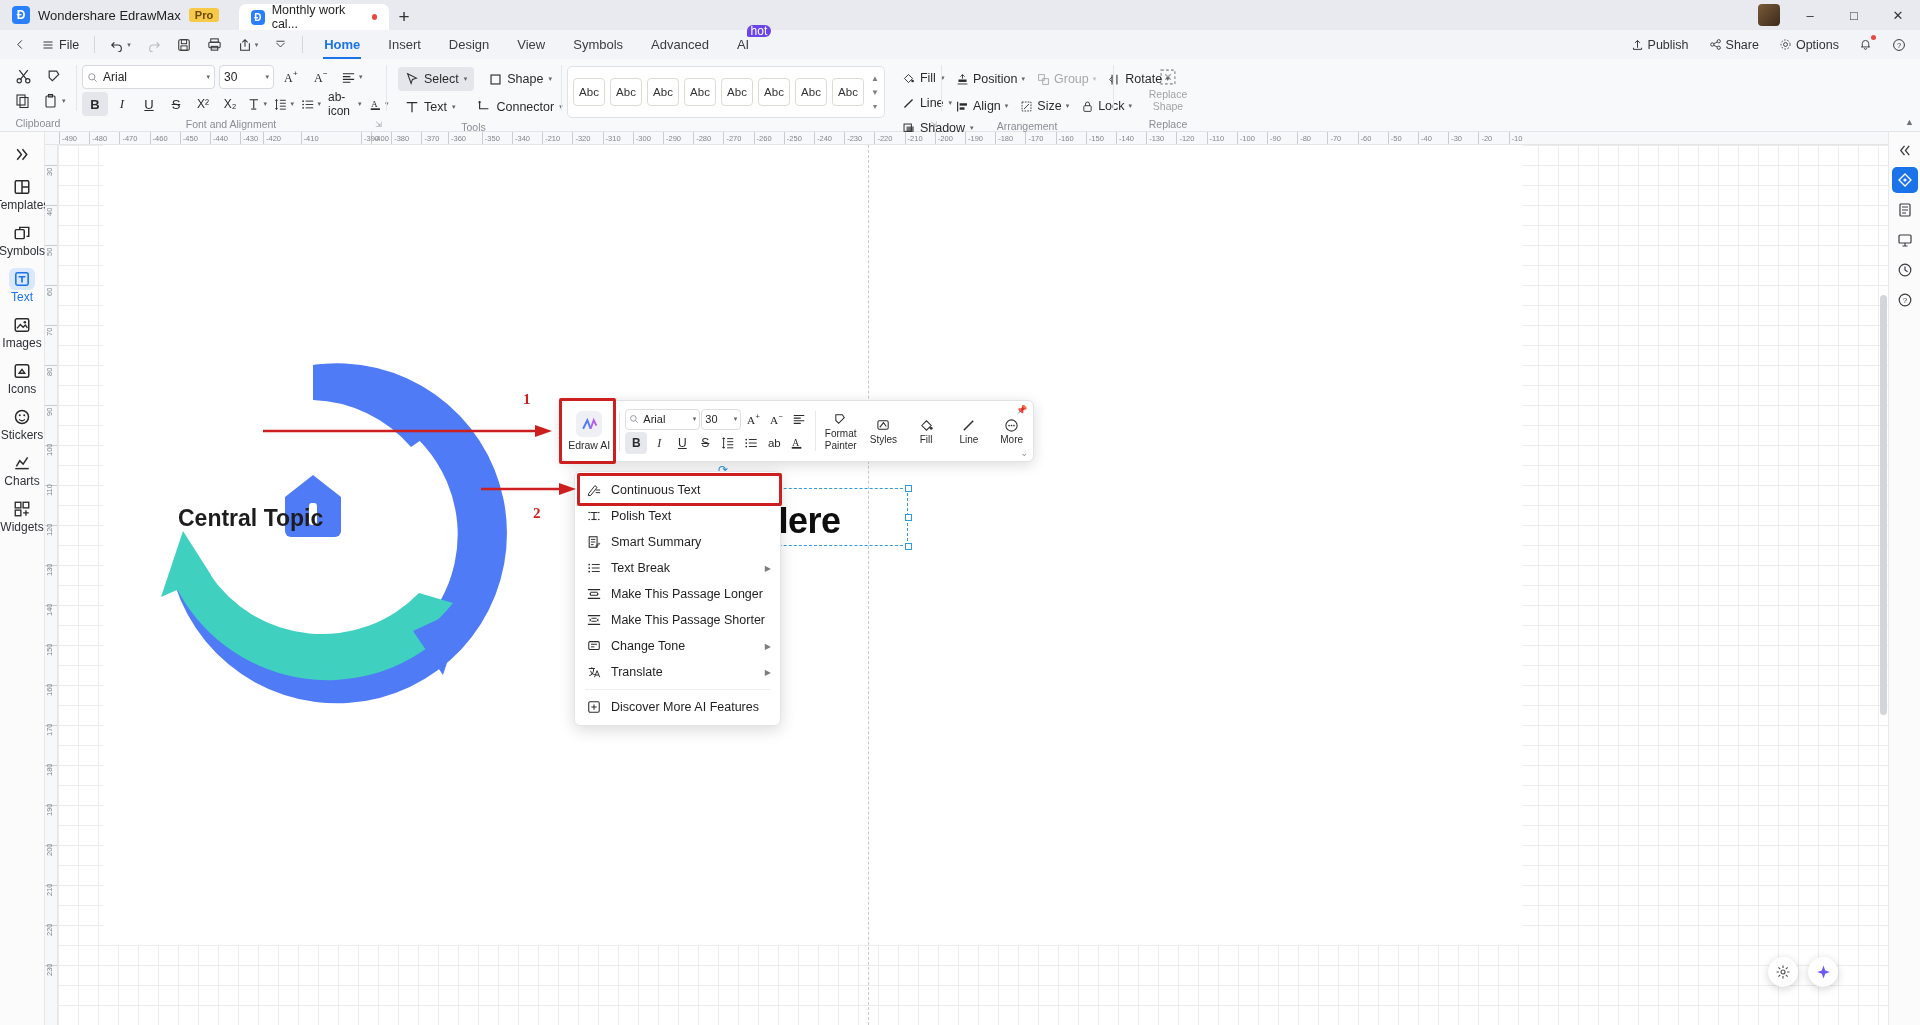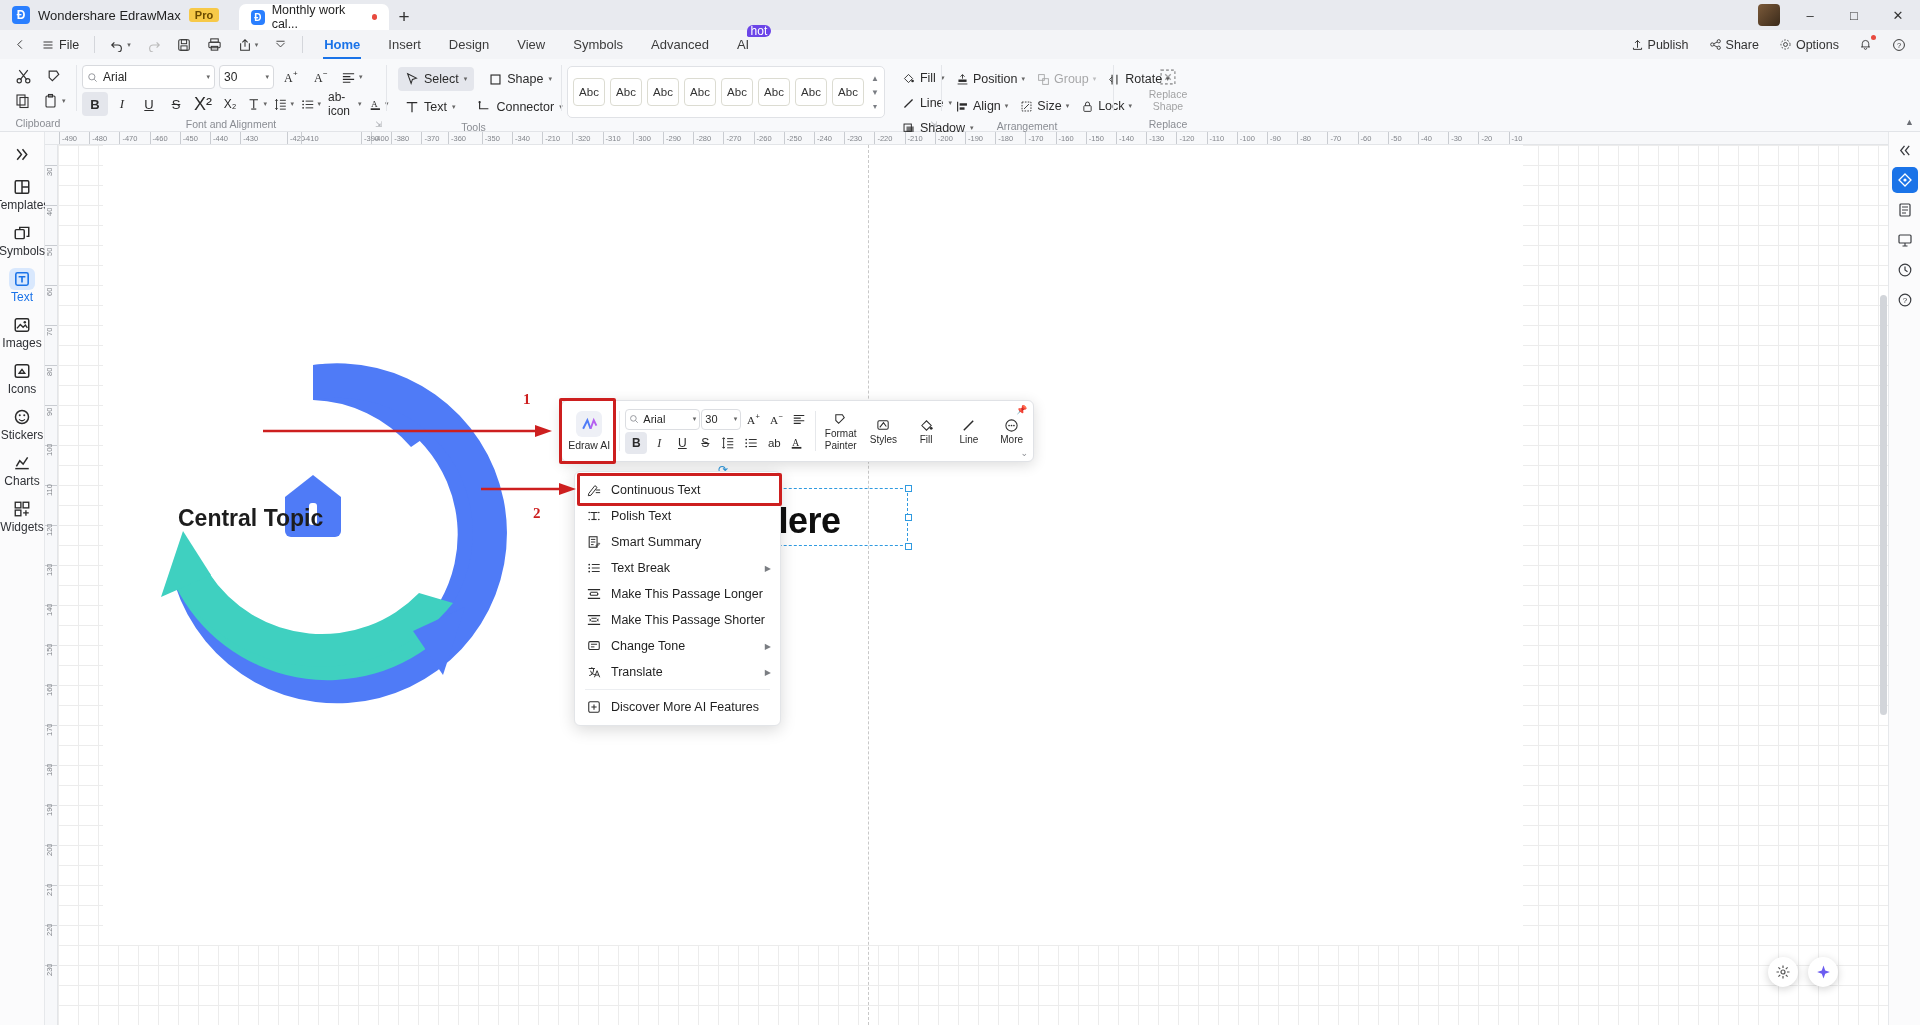--- a/index.html
+++ b/index.html
@@ -496,21 +496,21 @@
         <div class="rbtn">
             <i style="font-size:13px;font-family:'Liberation Serif',serif">I</i>
           </div>
         <div class="rbtn">
             <span style="font-size:13px;text-decoration:underline">U</span>
           </div>
         <div class="rbtn">
             <span style="font-size:13px;text-decoration:line-through">S</span>
           </div>
         <div class="rbtn">
-            <span style="font-size:18px">X²</span>
+            <span style="font-size:12px">X²</span>
           </div>
         <div class="rbtn">
             <span style="font-size:12px">X₂</span>
           </div>
         <div class="rbtn">
           <svg width="14" height="14" viewBox="0 0 16 16">
               <path d="M3 3h10M8 3v10" stroke="#2b2b2b" stroke-width="1.3"></path>
               <path d="M5 14h6" stroke="#2b2b2b" stroke-width="1.3"></path>
             </svg>
             <span class="caret">▾</span>
@@ -803,21 +803,21 @@
   <div class="canvas-wrap">
 
     <div class="ruler-top" id="ruler-top">
         <div class="rt-tick" style="left: 14px;">-490</div>
         <div class="rt-tick" style="left: 44.2px;">-480</div>
         <div class="rt-tick" style="left: 74.4px;">-470</div>
         <div class="rt-tick" style="left: 104.6px;">-460</div>
         <div class="rt-tick" style="left: 134.8px;">-450</div>
         <div class="rt-tick" style="left: 165px;">-440</div>
         <div class="rt-tick" style="left: 195.2px;">-430</div>
-        <div class="rt-tick" style="left: 242px; text-align: right;">-420</div>
+        <div class="rt-tick" style="left: 218px; text-align: right;">-420</div>
         <div class="rt-tick" style="left: 255.6px;">-410</div>
         <div class="rt-tick" style="left: 285.8px; margin-left: 40px;">-400</div>
         <div class="rt-tick" style="left: 316px;">-390</div>
         <div class="rt-tick" style="left: 346.2px;">-380</div>
         <div class="rt-tick" style="left: 376.4px;">-370</div>
         <div class="rt-tick" style="left: 403px;">-360</div>
         <div class="rt-tick" style="left: 436.8px;">-350</div>
         <div class="rt-tick" style="left: 467px;">-340</div>
         <div class="rt-tick" style="left: 497.2px;">-210</div>
         <div class="rt-tick" style="left: 527.4px;">-320</div>

